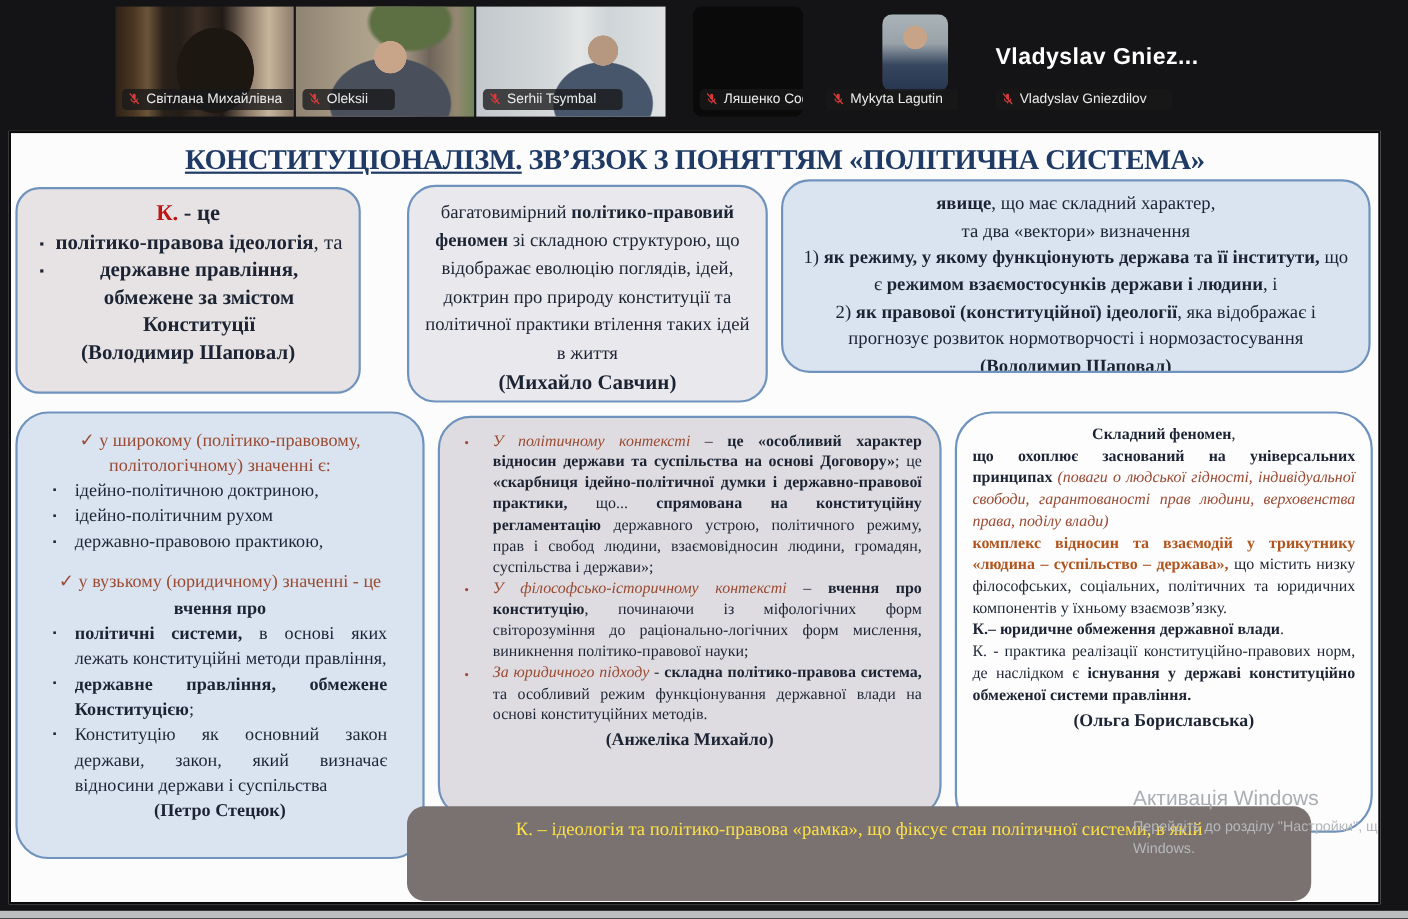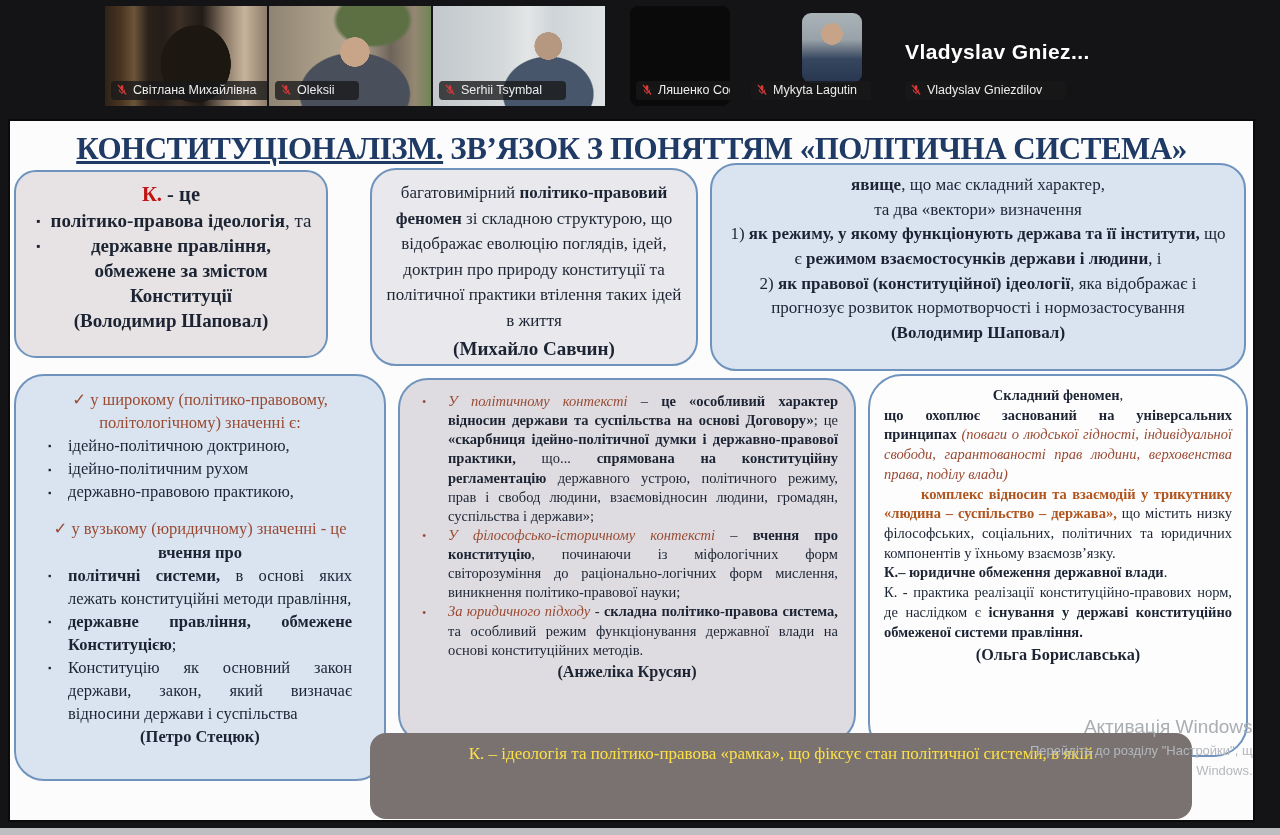--- a/index.html
+++ b/index.html
@@ -31,28 +31,28 @@
       font-size:21px;letter-spacing:.4px;white-space:nowrap;}
   .nlabel{position:absolute;left:6px;bottom:6px;display:flex;align-items:center;gap:5px;
       background:rgba(24,24,26,.78);border-radius:4px;padding:2px 24px 3px 5px;
       color:#ececec;font-size:12.5px;white-space:nowrap;}
   .nlabel svg{flex:none;}
   
   .slide{position:absolute;left:8px;top:119px;width:1247px;height:703px;background:#fcfcfd;
       border:2px solid #0b0b0c;box-sizing:border-box;font-family:"Liberation Serif",serif;
       color:#1c2433;}
   .title{position:absolute;left:0;top:10px;width:100%;text-align:center;color:#1f3a64;
-      font-weight:bold;font-size:31px;letter-spacing:-0.5px;white-space:nowrap;}
+      font-weight:bold;font-size:26px;letter-spacing:-0.5px;white-space:nowrap;}
   .title .u{text-decoration:underline;}
   .sbox{position:absolute;border:2px solid #6f93bd;box-sizing:border-box;overflow:hidden;}
   #box1{left:4px;top:49px;width:314px;height:188px;border-radius:22px;background:#e7e3e4;
         padding:9px 12px;font-size:19px;line-height:1.32;}
   #box2{left:360px;top:47px;width:328px;height:198px;border-radius:26px;background:#e9e8ec;
         padding:10px 14px;font-size:17px;line-height:1.5;}
-  #box3{left:700px;top:42px;width:536px;height:208px;border-radius:26px;background:#dae4f1;
+  #box3{left:700px;top:42px;width:536px;height:176px;border-radius:26px;background:#dae4f1;
         padding:8px 16px;font-size:17px;line-height:1.45;}
   #box4{left:4px;top:253px;width:372px;height:407px;border-radius:30px;background:#dae4f1;
         padding:12px 32px;font-size:16.5px;line-height:1.4;}
   #box5{left:388px;top:257px;width:458px;height:366px;border-radius:30px;background:#dedce1;
         padding:12px 16px 8px;font-size:14.5px;line-height:1.32;}
   #box6{left:858px;top:253px;width:380px;height:383px;border-radius:34px;background:#fdfdfe;
         padding:10px 14px;font-size:14.5px;line-height:1.36;}
   #banner{left:360px;top:612px;width:822px;height:86px;border-radius:16px;background:#7a7270;
         border:none;color:#fde047;padding:9px 20px;font-size:17px;line-height:1.45;z-index:5;}
   
@@ -66,24 +66,24 @@
   .ln.hasb{display:flex;}
   .blt{flex:0 0 20px;}
   .btxt{flex:1;text-align:inherit;}
   #box1 .blt{font-size:.62em;padding-top:.5em;}
   #box4 .blt{font-size:.58em;padding-top:.55em;}
   #box5 .blt{color:#9a4a32;font-size:.85em;padding-top:.2em;flex-basis:26px;padding-left:6px;}
   .b{font-weight:bold;}
   .i{font-style:italic;}
   .c-red{color:#c11414;}
   .c-brown{color:#9a4a32;}
-  .c-orange{color:#b1551f;margin-left:37px;}
+  .c-orange{color:#b1551f;}
   
   .wm{position:absolute;left:1030px;top:716px;z-index:9;color:#a9aeb3;
-      font-family:"Liberation Sans",sans-serif;pointer-events:none;text-align:right;}
+      font-family:"Liberation Sans",sans-serif;pointer-events:none;}
   .wm .l1{font-size:19px;}
   .wm .l2,.wm .l3{font-size:13px;margin-top:5px;white-space:nowrap;color:#b4b8bc;}
   
   .bbar{position:absolute;left:0;top:828px;width:1280px;height:7px;background:#bcbec0;}
 </style>
 </head>
 <body>
 
 <div class="page">
 
@@ -239,21 +239,21 @@
           <span class="btxt"><span class="i c-brown">У політичному контексті</span><span> – </span><span class="b">це «особливий характер відносин держави та  суспільства на основі Договору»</span><span>; це </span><span class="b">«скарбниця ідейно-політичної думки і державно-правової практики,</span><span> що... </span><span class="b">спрямована на конституційну регламентацію</span><span> державного устрою, політичного режиму, прав і свобод людини, взаємовідносин людини, громадян, суспільства і держави»;</span></span>
         </div>
         <div class="ln j hasb">
           <span class="blt">•</span>
           <span class="btxt"><span class="i c-brown">У філософсько-історичному контексті</span><span> – </span><span class="b">вчення про конституцію</span><span>, починаючи із міфологічних форм світорозуміння до раціонально-логічних форм мислення, виникнення політико-правової науки;</span></span>
         </div>
         <div class="ln j hasb">
           <span class="blt">•</span>
           <span class="btxt"><span class="i c-brown">За юридичного підходу</span><span> - </span><span class="b">складна політико-правова система,</span><span> та особливий режим функціонування державної влади на основі конституційних методів.</span></span>
         </div>
-        <div class="ln c attr"><span class="b">(Анжеліка Крусян)</span></div>
+        <div class="ln c attr"><span class="b">(Анжеліка Михайло)</span></div>
       </div>
     <div id="box6" class="sbox">
         <div class="ln c"><span class="b">Складний феномен</span><span>,</span></div>
         <div class="ln j"><span class="b">що охоплює заснований на універсальних принципах </span><span class="i c-brown">(поваги о людської гідності, індивідуальної свободи, гарантованості прав людини, верховенства права, поділу влади)</span></div>
         <div class="ln j"><span class="b c-orange">комплекс відносин та взаємодій у трикутнику «людина – суспільство – держава»,</span><span> що містить низку філософських, соціальних, політичних та юридичних компонентів у їхньому взаємозв’язку.</span></div>
         <div class="ln j"><span class="b">К.– юридичне обмеження державної влади</span><span>.</span></div>
         <div class="ln j"><span>К. - практика реалізації конституційно-правових норм, де наслідком є </span><span class="b">існування у державі конституційно обмеженої системи правління.</span></div>
         <div class="ln c attr"><span class="b">(Ольга Бориславська)</span></div>
       </div>
     <div id="banner" class="sbox">

